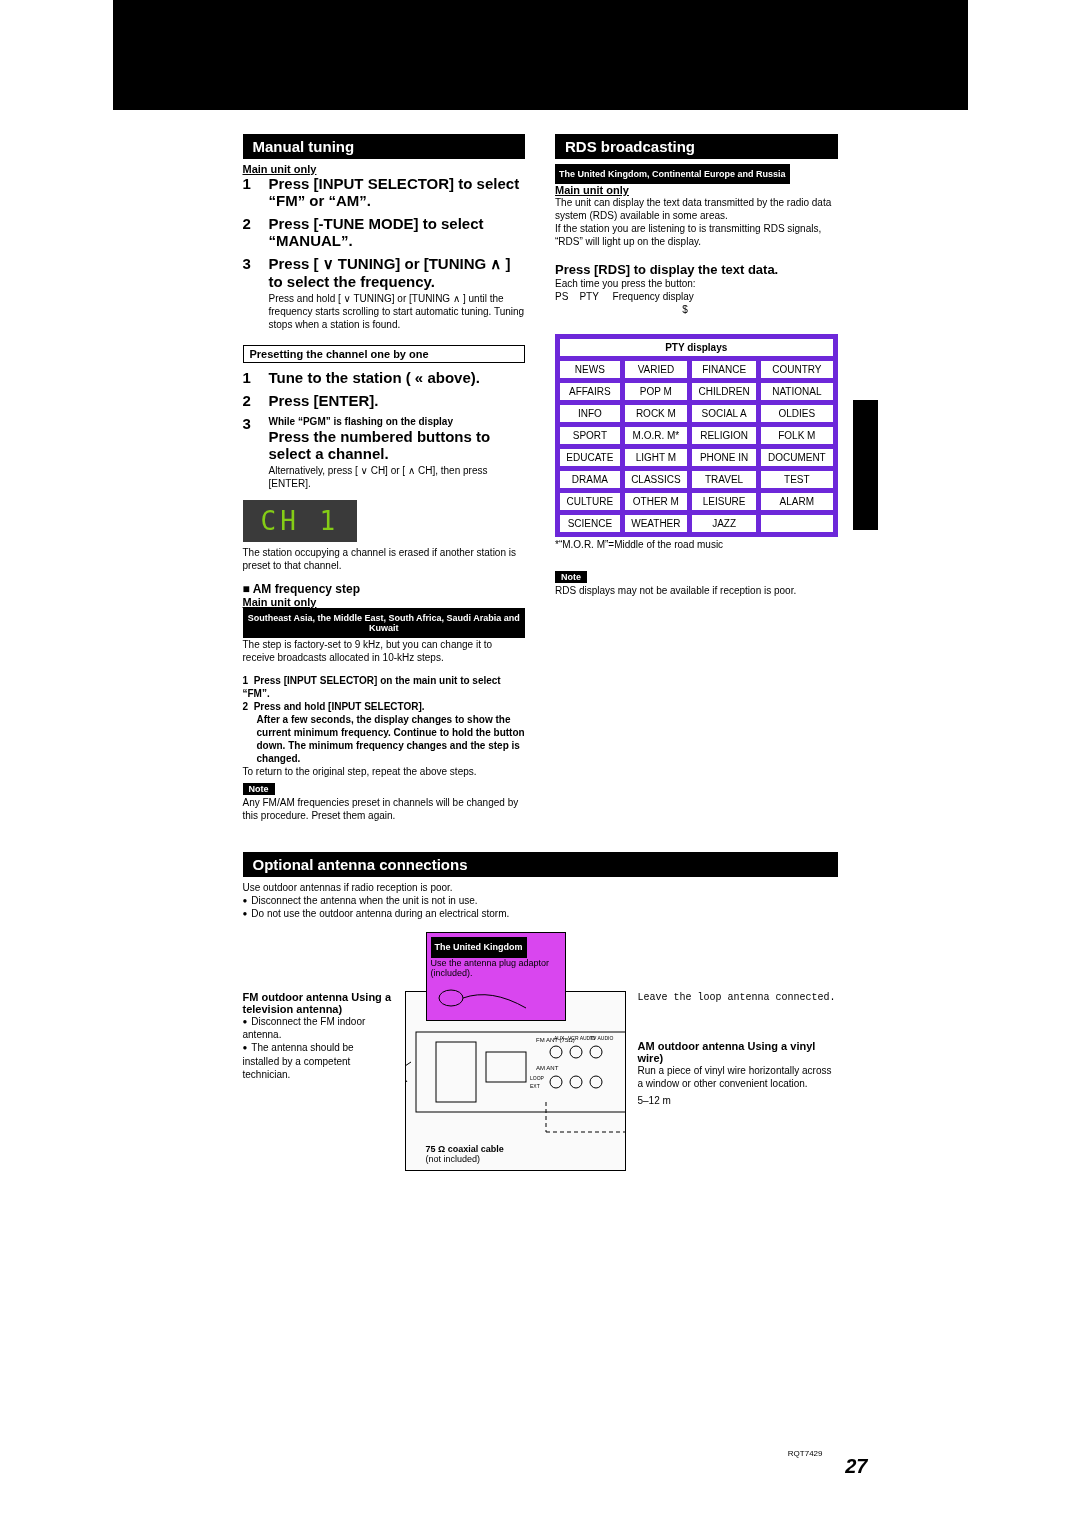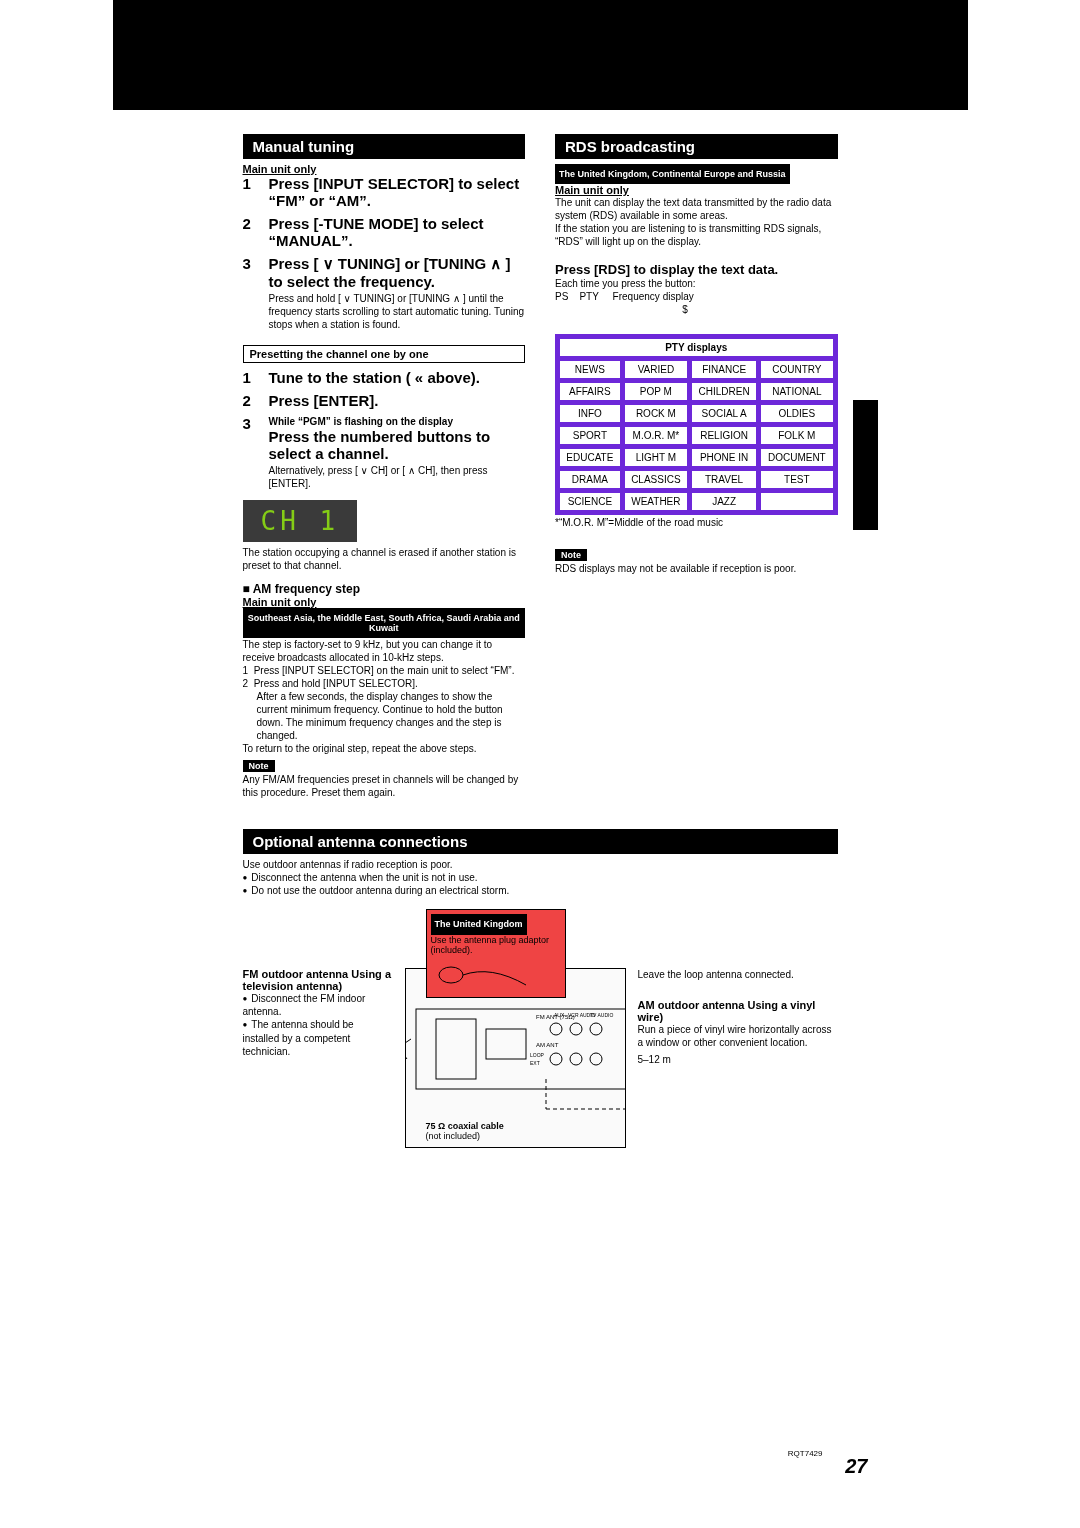--- a/index.html
+++ b/index.html
@@ -32,21 +32,21 @@
   .footnote { font-size: 10px; margin-top: 2px; }
   .side-tab { position: absolute; right: 90px; top: 400px; width: 25px; height: 130px; background: #000; }
   .side-text { position: absolute; right: 100px; top: 460px; transform: rotate(-90deg); transform-origin: right top; font-style: italic; font-weight: bold; font-size: 12px; white-space: nowrap; }
   .page-num { position: absolute; right: 100px; bottom: 50px; font-size: 20px; font-style: italic; font-weight: bold;}
   .doc-id { position: absolute; right: 145px; bottom: 70px; font-size: 8px; }
   .antenna-wrap { display: flex; gap: 12px; margin-top: 10px; }
   .antenna-left { width: 150px; font-size: 11px; }
   .antenna-right { width: 200px; font-size: 11px; }
   .antenna-head { font-weight: bold; font-size: 11px; }
   .diagram { flex: 1; border: 1px solid #000; height: 180px; position: relative; background: #fafafa; font-size: 8px; }
-  .callout { position: absolute; border: 1px solid #000; padding: 4px; background: #ef4444; width: 140px; font-size: 9px; line-height: 1.2; }
+  .callout { position: absolute; border: 1px solid #000; padding: 4px; background: #d946ef; width: 140px; font-size: 9px; line-height: 1.2; }
   .callout.top { top: -60px; left: 20px; }
   .bullet { list-style: none; font-size: 10px; line-height: 1.3; }
   .bullet li::before { content: "●"; font-size: 8px; margin-right: 4px; position: relative; top: -1px; }
   .cable-label { position: absolute; font-size: 9px; }
 </style>
 </head>
 <body>
 
 <div class="page">
   <div class="topbar"></div>
@@ -108,21 +108,21 @@
             </li>
         </ol>
 
         <div class="ch-display">CH   1</div>
         <div class="small">The station occupying a channel is erased if another station is preset to that channel.</div>
 
         <div class="sub-square">AM frequency step</div>
         <div class="underline">Main unit only</div>
         <div><span class="badge-black">Southeast Asia, the Middle East, South Africa, Saudi Arabia and Kuwait</span></div>
         <div class="small">The step is factory-set to 9 kHz, but you can change it to receive broadcasts allocated in 10-kHz steps.</div>
-        <div class="small" style="">
+        <div class="small" style="margin-top:10px;font-weight:bold;">
           <div>1&nbsp;&nbsp;<span>Press [INPUT SELECTOR] on the main unit to select “FM”.</span></div>
           <div>2&nbsp;&nbsp;<span>Press and hold [INPUT SELECTOR].</span></div>
           <div style="padding-left:14px;">After a few seconds, the display changes to show the current minimum frequency. Continue to hold the button down. The minimum frequency changes and the step is changed.</div>
         </div>
         <div class="small">To return to the original step, repeat the above steps.</div>
         <div><span class="note-badge">Note</span></div>
         <div class="small">Any FM/AM frequencies preset in channels will be changed by this procedure. Preset them again.</div>
       </div>
 
       <div class="col">
@@ -172,20 +172,26 @@
                 <td>EDUCATE</td>
                 <td>LIGHT M</td>
                 <td>PHONE IN</td>
                 <td>DOCUMENT</td>
               </tr>
             <tr>
                 <td>DRAMA</td>
                 <td>CLASSICS</td>
                 <td>TRAVEL</td>
                 <td>TEST</td>
+              </tr>
+            <tr>
+                <td>CULTURE</td>
+                <td>OTHER M</td>
+                <td>LEISURE</td>
+                <td>ALARM</td>
               </tr>
             <tr>
                 <td>SCIENCE</td>
                 <td>WEATHER</td>
                 <td>JAZZ</td>
                 <td></td>
               </tr>
           </tbody>
         </table>
         <div class="footnote">*“M.O.R. M”=Middle of the road music</div>
@@ -254,21 +260,21 @@
 
           <line x1="140" y1="140" x2="280" y2="140" stroke="#000" stroke-dasharray="4,3"></line>
           <line x1="140" y1="110" x2="140" y2="140" stroke="#000" stroke-dasharray="4,3"></line>
         </svg>
         <div class="cable-label" style="left:20px; bottom:6px;">
           <b>75 Ω coaxial cable</b><br><span>(not included)</span>
         </div>
       </div>
 
       <div class="antenna-right">
-        <div class="small" style="margin-bottom:18px;">Leave the loop antenna connected.</div>
+        <div class="small" style="margin-bottom:36px;font-family:Liberation Mono, monospace;">Leave the loop antenna connected.</div>
         <div class="antenna-head">AM outdoor antenna Using a vinyl wire)</div>
         <div class="small">Run a piece of vinyl wire horizontally across a window or other convenient location.</div>
         <div class="small" style="margin-top:4px;">5–12 m</div>
       </div>
     </div>
   </div>
 
   <div class="doc-id">RQT7429</div>
   <div class="page-num">27</div>
 </div>

